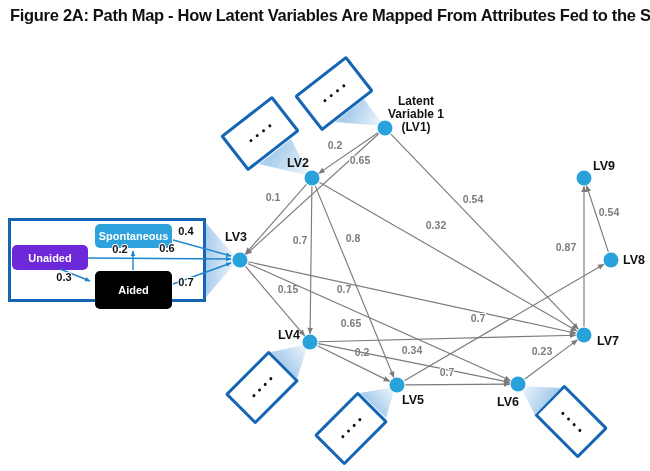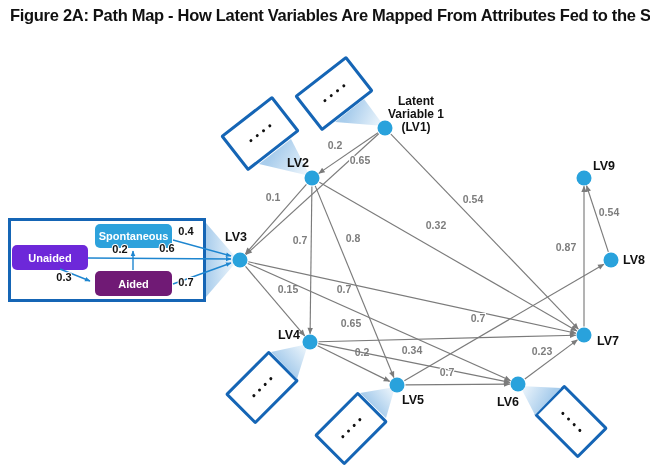--- a/index.html
+++ b/index.html
@@ -62,21 +62,21 @@
           <span class="dot"></span>
           <span class="dot"></span>
         </div>
       </div>
     </div>
 
   <div class="inset-outer"></div>
   <div id="chips-layer">
       <div class="inset-chip" style="left: 12px; top: 245px; width: 76px; height: 25px; background: #6d28d9;">Unaided</div>
       <div class="inset-chip" style="left: 95px; top: 224px; width: 77px; height: 24px; background: rgb(45, 162, 220);">Spontaneous</div>
-      <div class="inset-chip" style="left: 95px; top: 271px; width: 77px; height: 25px; background: #701a75;">Aided</div>
+      <div class="inset-chip" style="left: 95px; top: 271px; width: 77px; height: 38px; background: #000000;">Aided</div>
     </div>
 
   <svg id="overlay" width="650" height="471" viewBox="0 0 650 471">
       <defs>
         <marker id="ag" markerUnits="userSpaceOnUse" markerWidth="9" markerHeight="8" refX="6.3" refY="3.1" orient="auto">
           <path d="M0.4,0.4 L6.8,3.1 L0.4,5.8 Z" fill="#7b7b7b"></path>
         </marker>
         <marker id="ab" markerUnits="userSpaceOnUse" markerWidth="8" markerHeight="7" refX="5.3" refY="2.6" orient="auto">
           <path d="M0.3,0.3 L5.7,2.6 L0.3,4.9 Z" fill="#1e86d0"></path>
         </marker>

